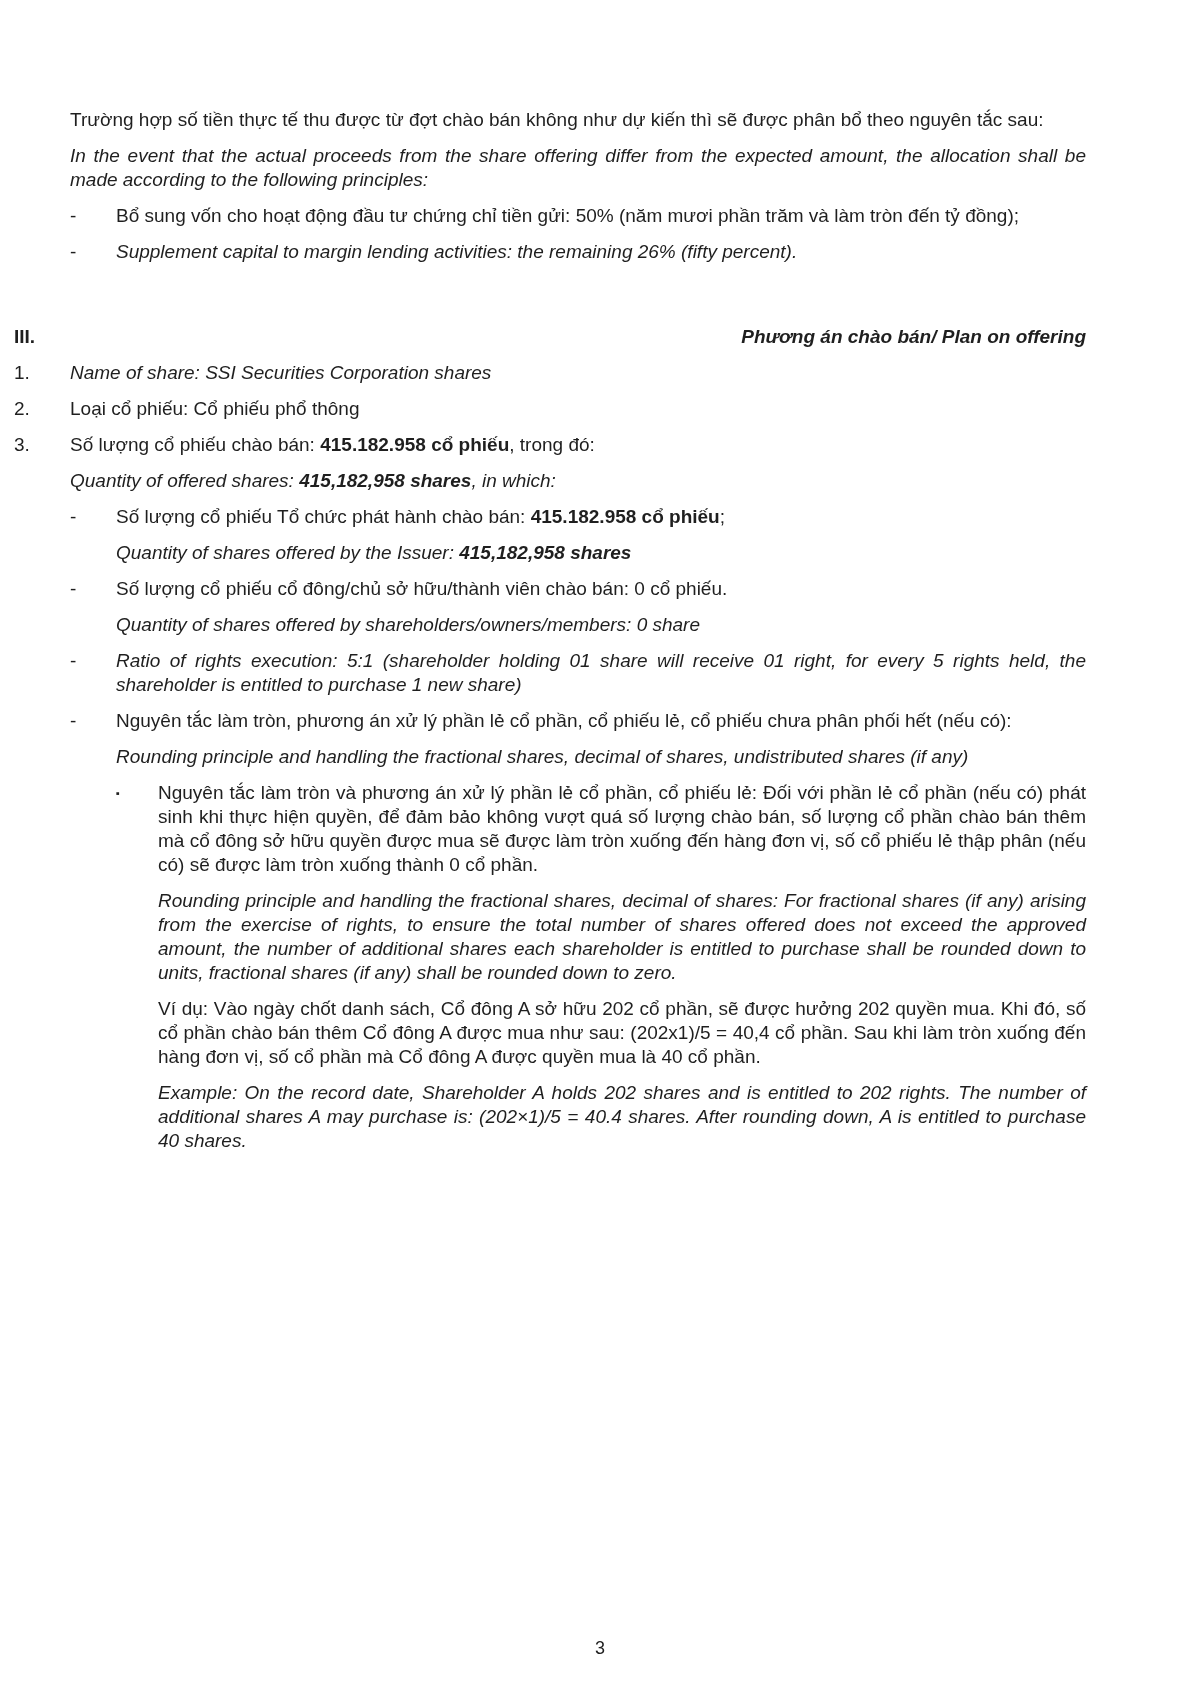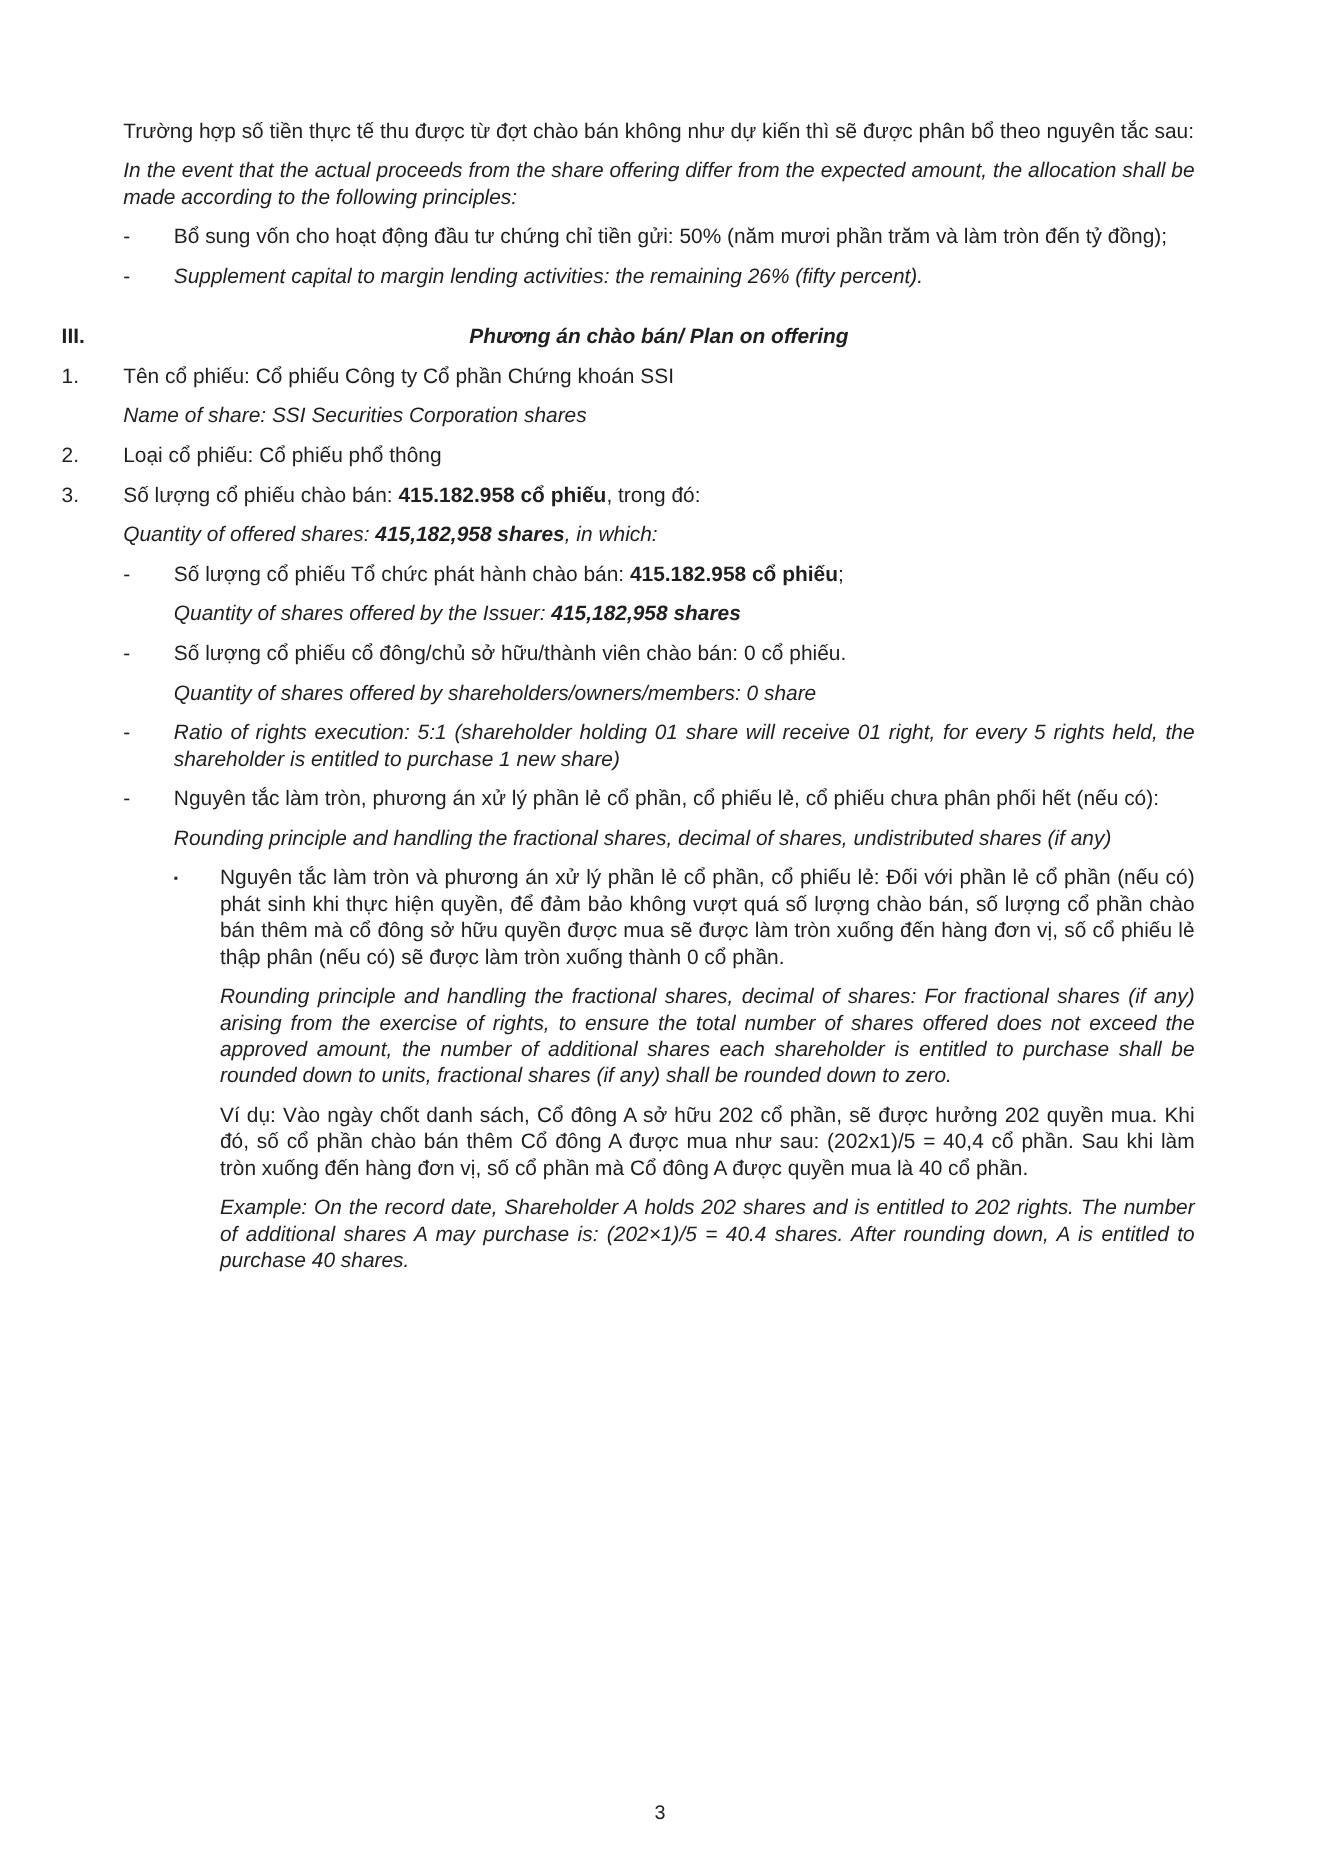--- a/index.html
+++ b/index.html
@@ -12,37 +12,37 @@
     -webkit-font-smoothing: antialiased;
   }
   .page {
     position: relative;
     width: 1200px;
     height: 1696px;
     background: #ffffff;
     overflow: hidden;
   }
   .content {
-    padding: 108px 114px 0 112px;
+    padding: 108px 114px 0 70px;
     font-size: 19px;
     line-height: 24px;
   }
   .para {
     position: relative;
     margin: 0 0 12px 0;
     text-align: justify;
   }
   .lvl1 { padding-left: 46px; }
   .lvl2 { padding-left: 88px; }
   .i { font-style: italic; }
   .b { font-weight: bold; font-style: italic; }
   .heading {
-    margin-top: 31px;
+    margin-top: 61px;
     font-weight: bold;
-    text-align: center;
+    text-align: right;
   }
   .marker {
     position: absolute;
     left: 0;
     top: 0;
     line-height: 24px;
   }
   .marker.num { left: -56px; }
   .lvl2 .marker { left: 46px; }
   .marker.sq { font-size: 11px; }
@@ -76,21 +76,20 @@
     </div>
     <p class="para lvl1 i">Supplement capital to margin lending activities: the remaining 26% (fifty percent).</p>
 
     <div class="para heading">
       <span class="marker num">III.</span>
       <span class="b">Phương án chào bán/ </span><span class="b i">Plan on offering</span>
     </div>
 
     <div class="para">
       <span class="marker num">1.</span>
-      <span>Tên cổ phiếu: Cổ phiếu Công ty Cổ phần Chứng khoán SSI</span>
     </div>
     <p class="para i">Name of share: SSI Securities Corporation shares</p>
 
     <div class="para">
       <span class="marker num">2.</span>
       <span>Loại cổ phiếu: Cổ phiếu phổ thông</span>
     </div>
 
     <div class="para">
       <span class="marker num">3.</span><span>Số lượng cổ phiếu chào bán: </span><b>415.182.958 cổ phiếu</b><span>, trong đó:</span>

